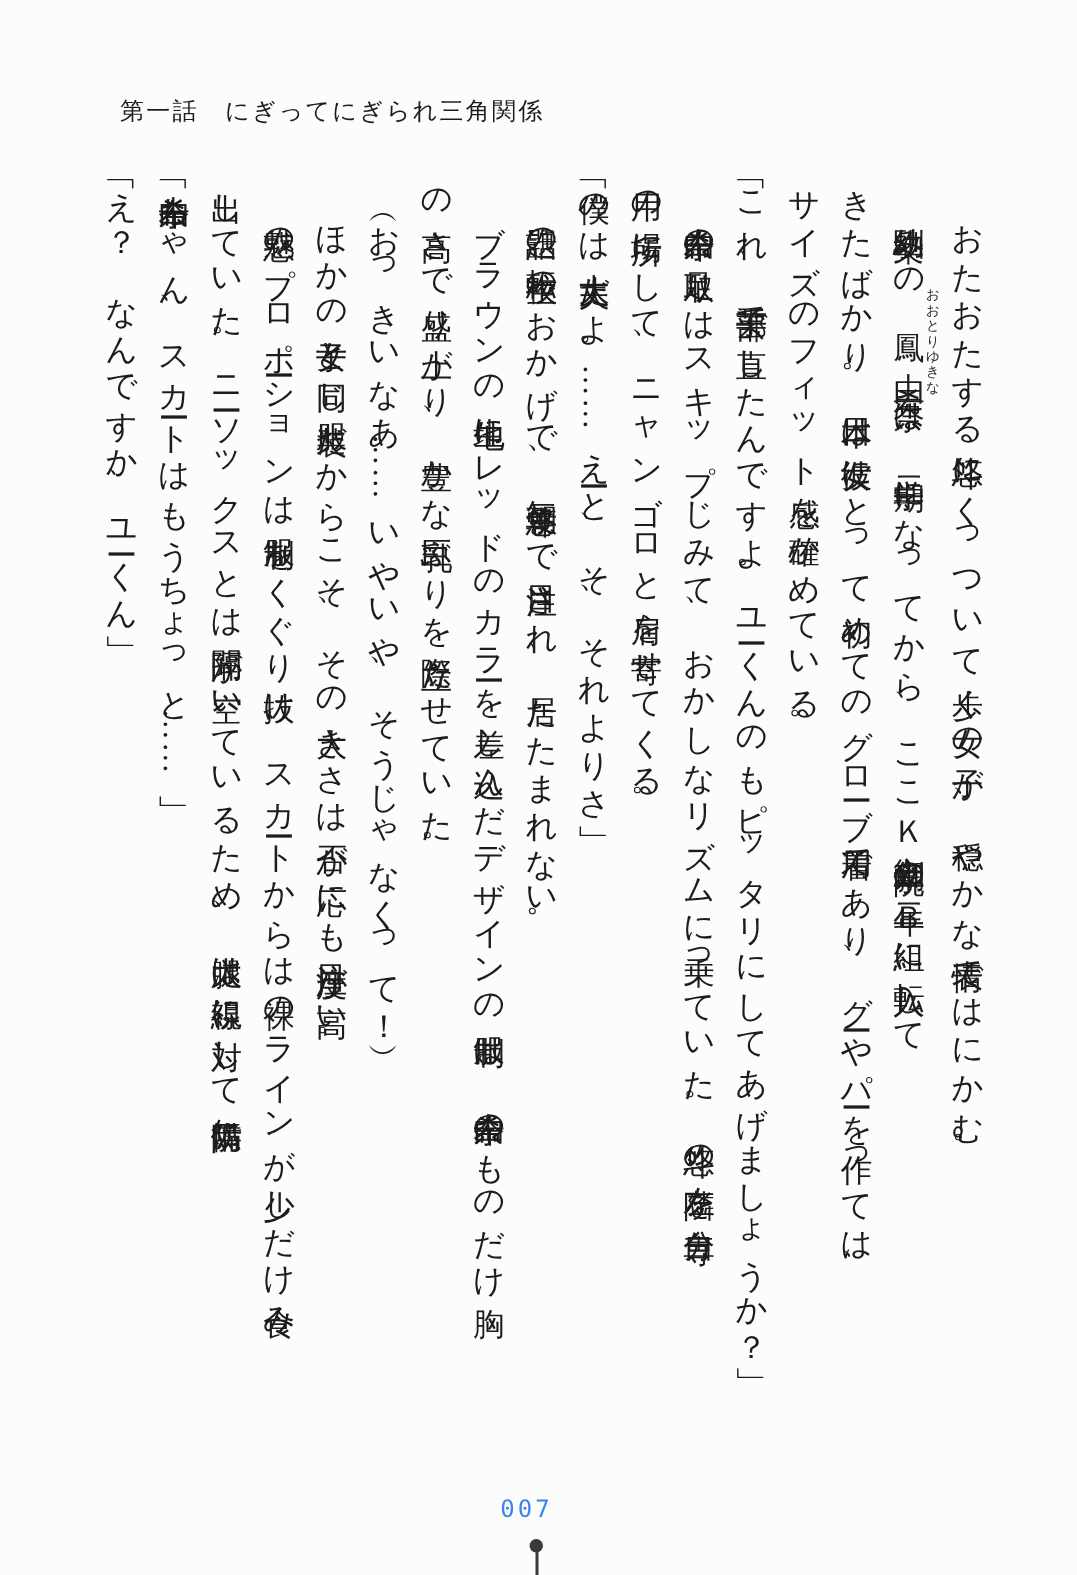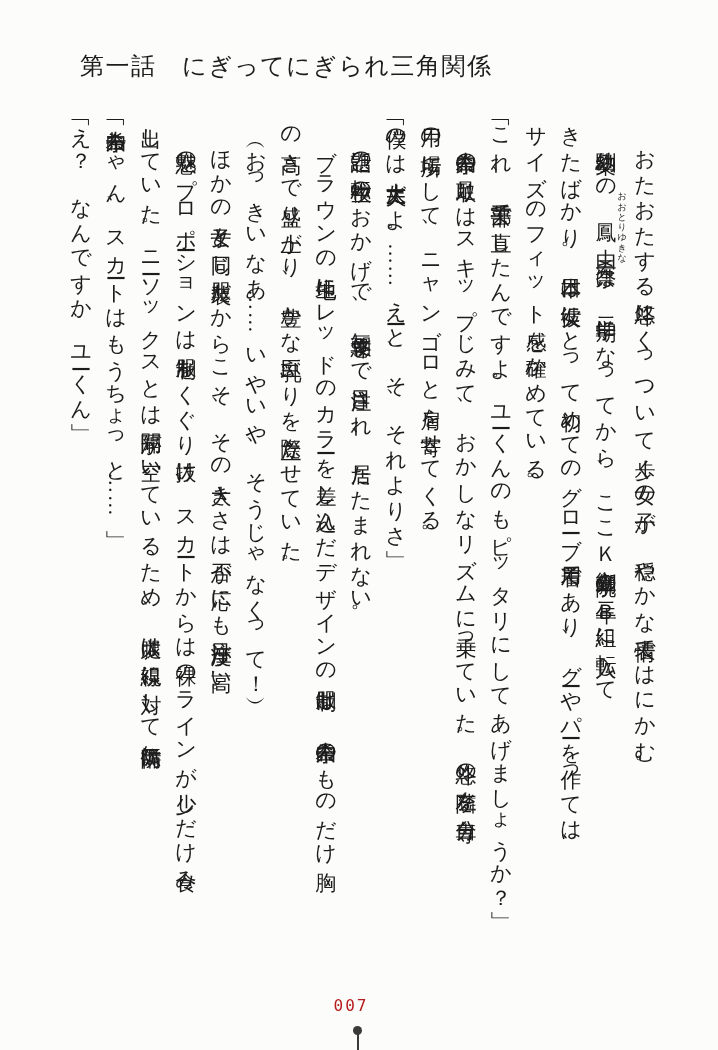--- a/index.html
+++ b/index.html
@@ -10,22 +10,22 @@
     height: 1050px;
     background: #fcfcfb;
     font-family: "Liberation Serif", "DejaVu Serif", serif;
     color: #1c1c1c;
     overflow: hidden;
     margin: 0 auto;
   }
   .running-head {
     position: absolute;
     left: 80px;
-    top: 50px;
-    font-size: 24px;
+    top: 64px;
+    font-size: 16px;
     letter-spacing: 1.5px;
     white-space: pre;
   }
   .body-text {
     position: absolute;
     top: 112px;
     right: 56px;
     height: 886px;
     writing-mode: vertical-rl;
     text-orientation: mixed;
@@ -46,21 +46,21 @@
   }
   .page-number {
     position: absolute;
     left: 0;
     width: 702px;
     top: 996px;
     text-align: center;
     font-family: "DejaVu Sans Mono", monospace;
     font-size: 16px;
     letter-spacing: 2px;
-    color: #b91c1c;
+    color: #3b82f6;
   }
   .ornament-dot {
     position: absolute;
     left: 353px;
     top: 1026px;
     width: 9px;
     height: 9px;
     border-radius: 50%;
     background: #3a3a3a;
   }

